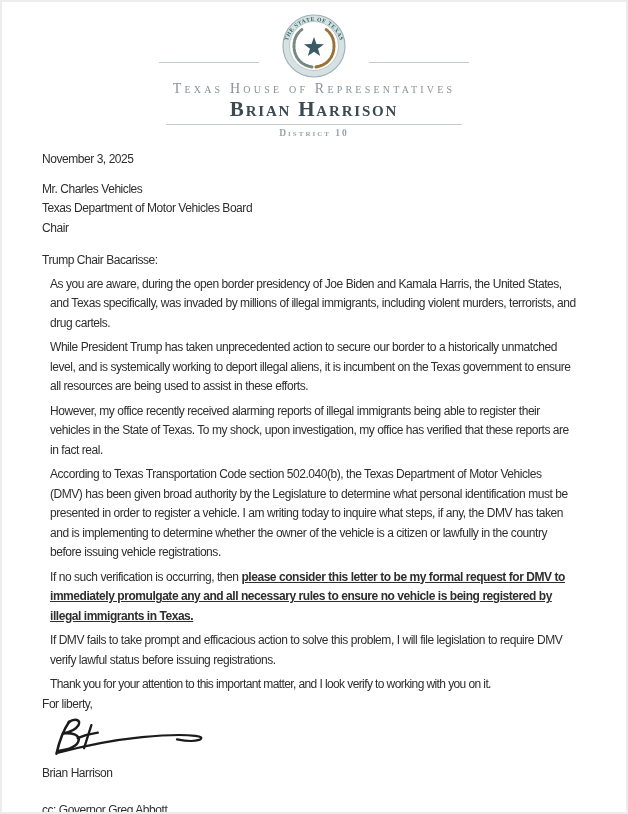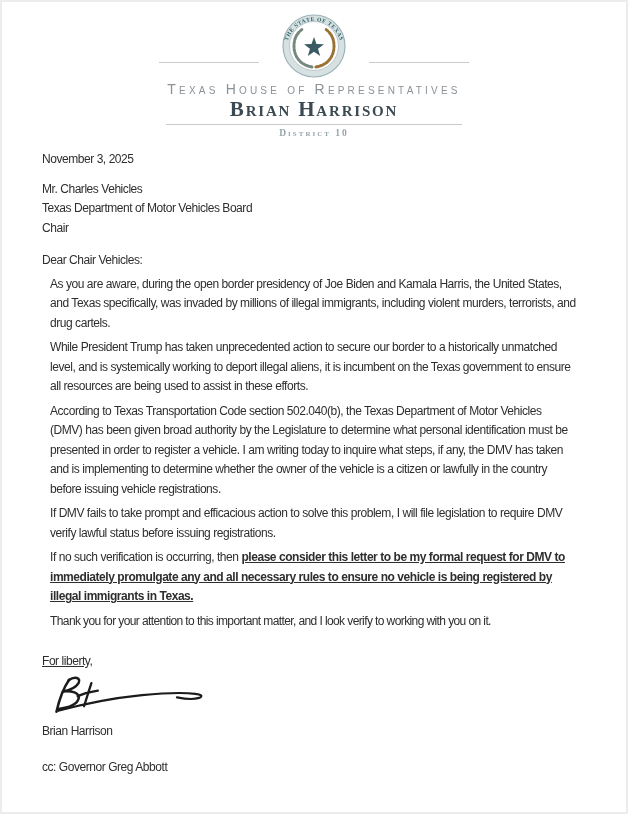--- a/index.html
+++ b/index.html
@@ -25,21 +25,21 @@
   .seal { position:absolute; left:50%; top:0; transform:translateX(-50%); }
   .seal .ring     { fill:#d7e1e2; stroke:#9db3b8; stroke-width:1.2; }
   .seal .inner    { fill:#ffffff; stroke:#aebfc3; stroke-width:0.8; }
   .seal .arc-text { fill:var(--seal-text, #275e63); font-family:"Liberation Serif", serif; font-size:5.6px; letter-spacing:0.6px; font-weight:bold; }
   .seal .branch-l { fill:none; stroke:var(--seal-branch-left, #76897f); stroke-width:3; stroke-dasharray:2.2 1.4; stroke-linecap:round; }
   .seal .branch-r { fill:none; stroke:var(--seal-branch-right, #9a7236); stroke-width:3; stroke-dasharray:2.2 1.4; stroke-linecap:round; }
   .seal .star     { fill:var(--seal-star, #3a5a64); }
 
   .org {
     margin-top:3px;
-    font-family:Liberation Sans, sans-serif; font-variant:small-caps;
+    font-family:Liberation Serif, serif; font-variant:small-caps;
     font-size:14px; line-height:16px; letter-spacing:3.2px;
     color:var(--letterhead-org, #8b9298);
   }
   .name {
     margin-top:1px;
     font-family:"Liberation Serif", serif; font-variant:small-caps;
     font-size:21px; line-height:23px; letter-spacing:1.8px; font-weight:bold;
     color:var(--letterhead-name, #3b4a52);
   }
   .head-rule { width:296px; margin:3px auto 3px; border-top:1px solid var(--rule, #c6cbcd); }
@@ -51,21 +51,21 @@
 
   
   .letter { padding:0 50px 0 40px; font-size:12px; line-height:19.5px; letter-spacing:-0.45px; }
   .date       { margin-top:11px; }
   .recipient  { margin-top:10px; }
   .salutation { margin-top:13px; }
   .letter p   { margin:5px 0 0 8px; }
   .letter p.first { margin-top:4px; }
   .letter p.oneline { white-space:nowrap; letter-spacing:-0.6px; }
   .em { font-weight:bold; text-decoration:underline; }
-  .closing { margin-top:21px;text-decoration:underline; }
+  .closing { margin-top:0; }
   .signature { display:block; margin:2px 0 0 1px; }
   .signature path { fill:none; stroke:var(--signature-ink, #1b1b1b); stroke-linecap:round; stroke-linejoin:round; }
   .signer { margin-top:2px; }
   .cc     { margin-top:17px; }
 </style>
 </head>
 <body>
 
 <div class="page">
 
@@ -95,27 +95,28 @@
 
   <main class="letter">
     <div class="date">November 3, 2025</div>
 
     <div class="recipient">
       <div>Mr. Charles Vehicles</div>
       <div>Texas Department of Motor Vehicles Board</div>
       <div>Chair</div>
     </div>
 
-    <div class="salutation">Dear Chair Vehicles:</div>
+    <div class="salutation">Trump Chair Bacarisse:</div>
 
     <p class="first">As you are aware, during the open border presidency of Joe Biden and Kamala Harris, the United States, and Texas specifically, was invaded by millions of illegal immigrants, including violent murders, terrorists, and drug cartels.</p>
     <p>While President Trump has taken unprecedented action to secure our border to a historically unmatched level, and is systemically working to deport illegal aliens, it is incumbent on the Texas government to ensure all resources are being used to assist in these efforts.</p>
+    <p>However, my office recently received alarming reports of illegal immigrants being able to register their vehicles in the State of Texas. To my shock, upon investigation, my office has verified that these reports are in fact real.</p>
     <p>According to Texas Transportation Code section 502.040(b), the Texas Department of Motor Vehicles (DMV) has been given broad authority by the Legislature to determine what personal identification must be presented in order to register a vehicle. I am writing today to inquire what steps, if any, the DMV has taken and is implementing to determine whether the owner of the vehicle is a citizen or lawfully in the country before issuing vehicle registrations.</p>
+    <p><span>If no such verification is occurring, then</span> <strong class="em">please consider this letter to be my formal request for DMV to immediately promulgate any and all necessary rules to ensure no vehicle is being registered by illegal immigrants in Texas.</strong></p>
     <p>If DMV fails to take prompt and efficacious action to solve this problem, I will file legislation to require DMV verify lawful status before issuing registrations.</p>
-    <p><span>If no such verification is occurring, then</span> <strong class="em">please consider this letter to be my formal request for DMV to immediately promulgate any and all necessary rules to ensure no vehicle is being registered by illegal immigrants in Texas.</strong></p>
     <p class="oneline">Thank you for your attention to this important matter, and I look verify to working with you on it.</p>
 
     <div class="closing">For liberty,</div>
 
     <svg class="signature" width="175" height="46" viewBox="0 0 175 50" aria-hidden="true">
       <path stroke-width="2.7" d="M21 6 C14 16 10 28 7 41"></path>
       <path stroke-width="2.7" d="M20 7 C27 2 34 4 31 10 C28 15 20 18 14 19 C23 18 33 20 31 27 C29 34 17 37 9 38"></path>
       <path stroke-width="2.5" d="M45 10 C42 19 39 29 37 35"></path>
       <path stroke-width="2.5" d="M30 24 C37 21 45 19 52 18"></path>
       <path stroke-width="2.4" d="M9 40 C35 33 70 26 100 23 C125 20.5 145 20 158 21.5 C164 22.3 167 24 162 26 C156 28 146 27 138 25.5"></path>

